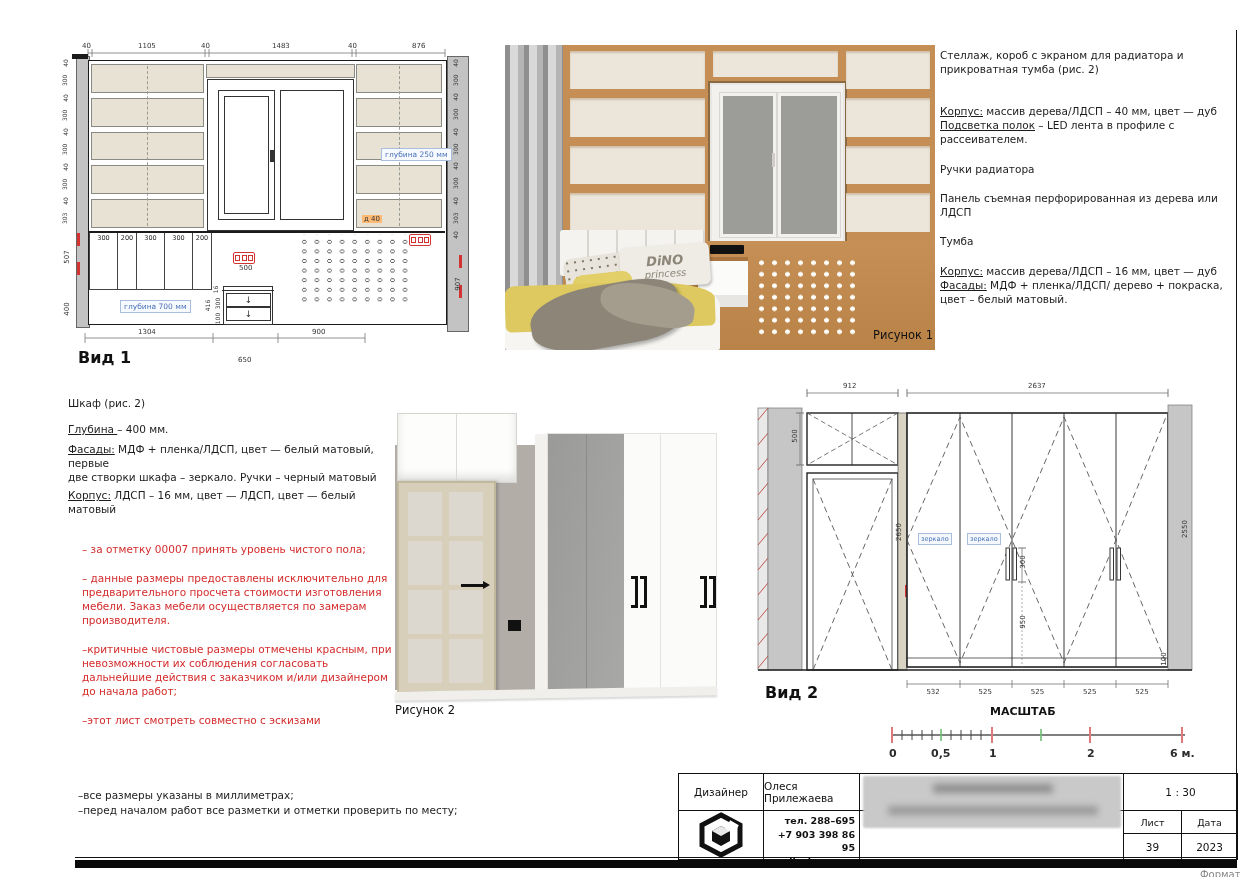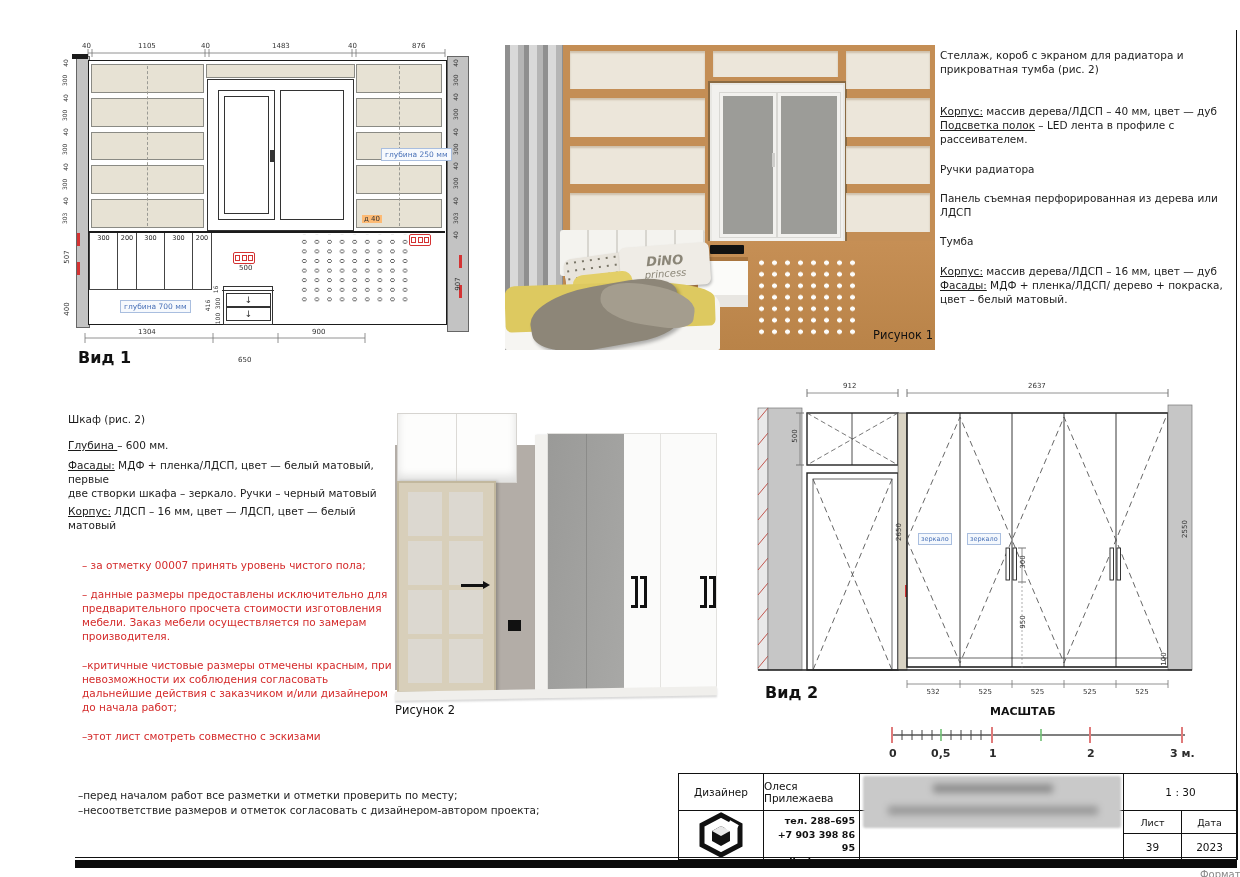--- a/index.html
+++ b/index.html
@@ -266,24 +266,24 @@
       <span>Панель съемная перфорированная  из дерева или</span><br><span>ЛДСП</span>
     </div>
     <div style="margin-top:15px;">Тумба</div>
     <div style="margin-top:16px;">
       <span class="u">Корпус:</span><span> массив дерева/ЛДСП – 16 мм, цвет — дуб</span><br>
       <span class="u">Фасады:</span><span> МДФ + пленка/ЛДСП/ дерево + покраска,</span><br>
       <span>цвет – белый матовый.</span>
     </div>
   </div>
 
-  <div class="abs spec" style="left:68px;top:412px;width:325px;">
+  <div class="abs spec" style="left:68px;top:396px;width:325px;">
     <div>Шкаф (рис. 2)</div>
     <div style="margin-top:12px;">
-      <span class="u">Глубина </span><span>– 600 мм.</span>
+      <span class="u">Глубина </span><span>– 400 мм.</span>
     </div>
     <div style="margin-top:6px;">
       <span class="u">Фасады:</span><span> МДФ + пленка/ЛДСП, цвет — белый матовый, первые</span><br>
       <span>две створки шкафа – зеркало. Ручки – черный матовый</span>
     </div>
     <div style="margin-top:4px;">
       <span class="u">Корпус:</span><span> ЛДСП – 16 мм, цвет —  ЛДСП, цвет — белый матовый</span>
     </div>
     <div class="red" style="margin-top:26px;padding-left:14px;">
         <p style="margin:0 0 15px 0;">– за отметку 00007 принять уровень чистого пола;</p>
@@ -457,27 +457,27 @@
         <line x1="91" y1="25" x2="91" y2="35"></line>
           <line x1="101" y1="25" x2="101" y2="35"></line>
         <line x1="111" y1="25" x2="111" y2="35"></line>
           <line x1="121" y1="25" x2="121" y2="35"></line>
       </g>
     </svg>
     <span class="abs" style="left:29px;top:42px;font-size:11px;font-weight:bold;">0</span>
     <span class="abs" style="left:71px;top:42px;font-size:11px;font-weight:bold;">0,5</span>
     <span class="abs" style="left:129px;top:42px;font-size:11px;font-weight:bold;">1</span>
     <span class="abs" style="left:227px;top:42px;font-size:11px;font-weight:bold;">2</span>
-    <span class="abs" style="left:310px;top:42px;font-size:11px;font-weight:bold;">3 м.</span>
+    <span class="abs" style="left:310px;top:42px;font-size:11px;font-weight:bold;">6 м.</span>
   </div>
 
   <div class="abs spec" style="left:78px;top:776px;width:580px;">
     <div style="margin-top:12px;">
+        <div style="line-height:14.5px;">–все размеры указаны в миллиметрах;</div>
         <div style="line-height:14.5px;">–перед началом работ все разметки и отметки проверить по месту;</div>
-        <div style="line-height:14.5px;">–несоответствие размеров и отметок согласовать с дизайнером-автором проекта;</div>
       </div>
   </div>
 
   <div class="abs" style="left:678px;top:773px;width:558px;height:85px;border:1.6px solid #111;">
 
     <div class="abs" style="left:84px;top:0;width:1.4px;height:85px;background:#111;"></div>
     <div class="abs" style="left:180px;top:0;width:1.4px;height:85px;background:#111;"></div>
     <div class="abs" style="left:444px;top:0;width:1.4px;height:85px;background:#111;"></div>
     <div class="abs" style="left:0;top:36px;width:558px;height:1.4px;background:#111;"></div>
     <div class="abs" style="left:444px;top:59px;width:114px;height:1.4px;background:#111;"></div>

